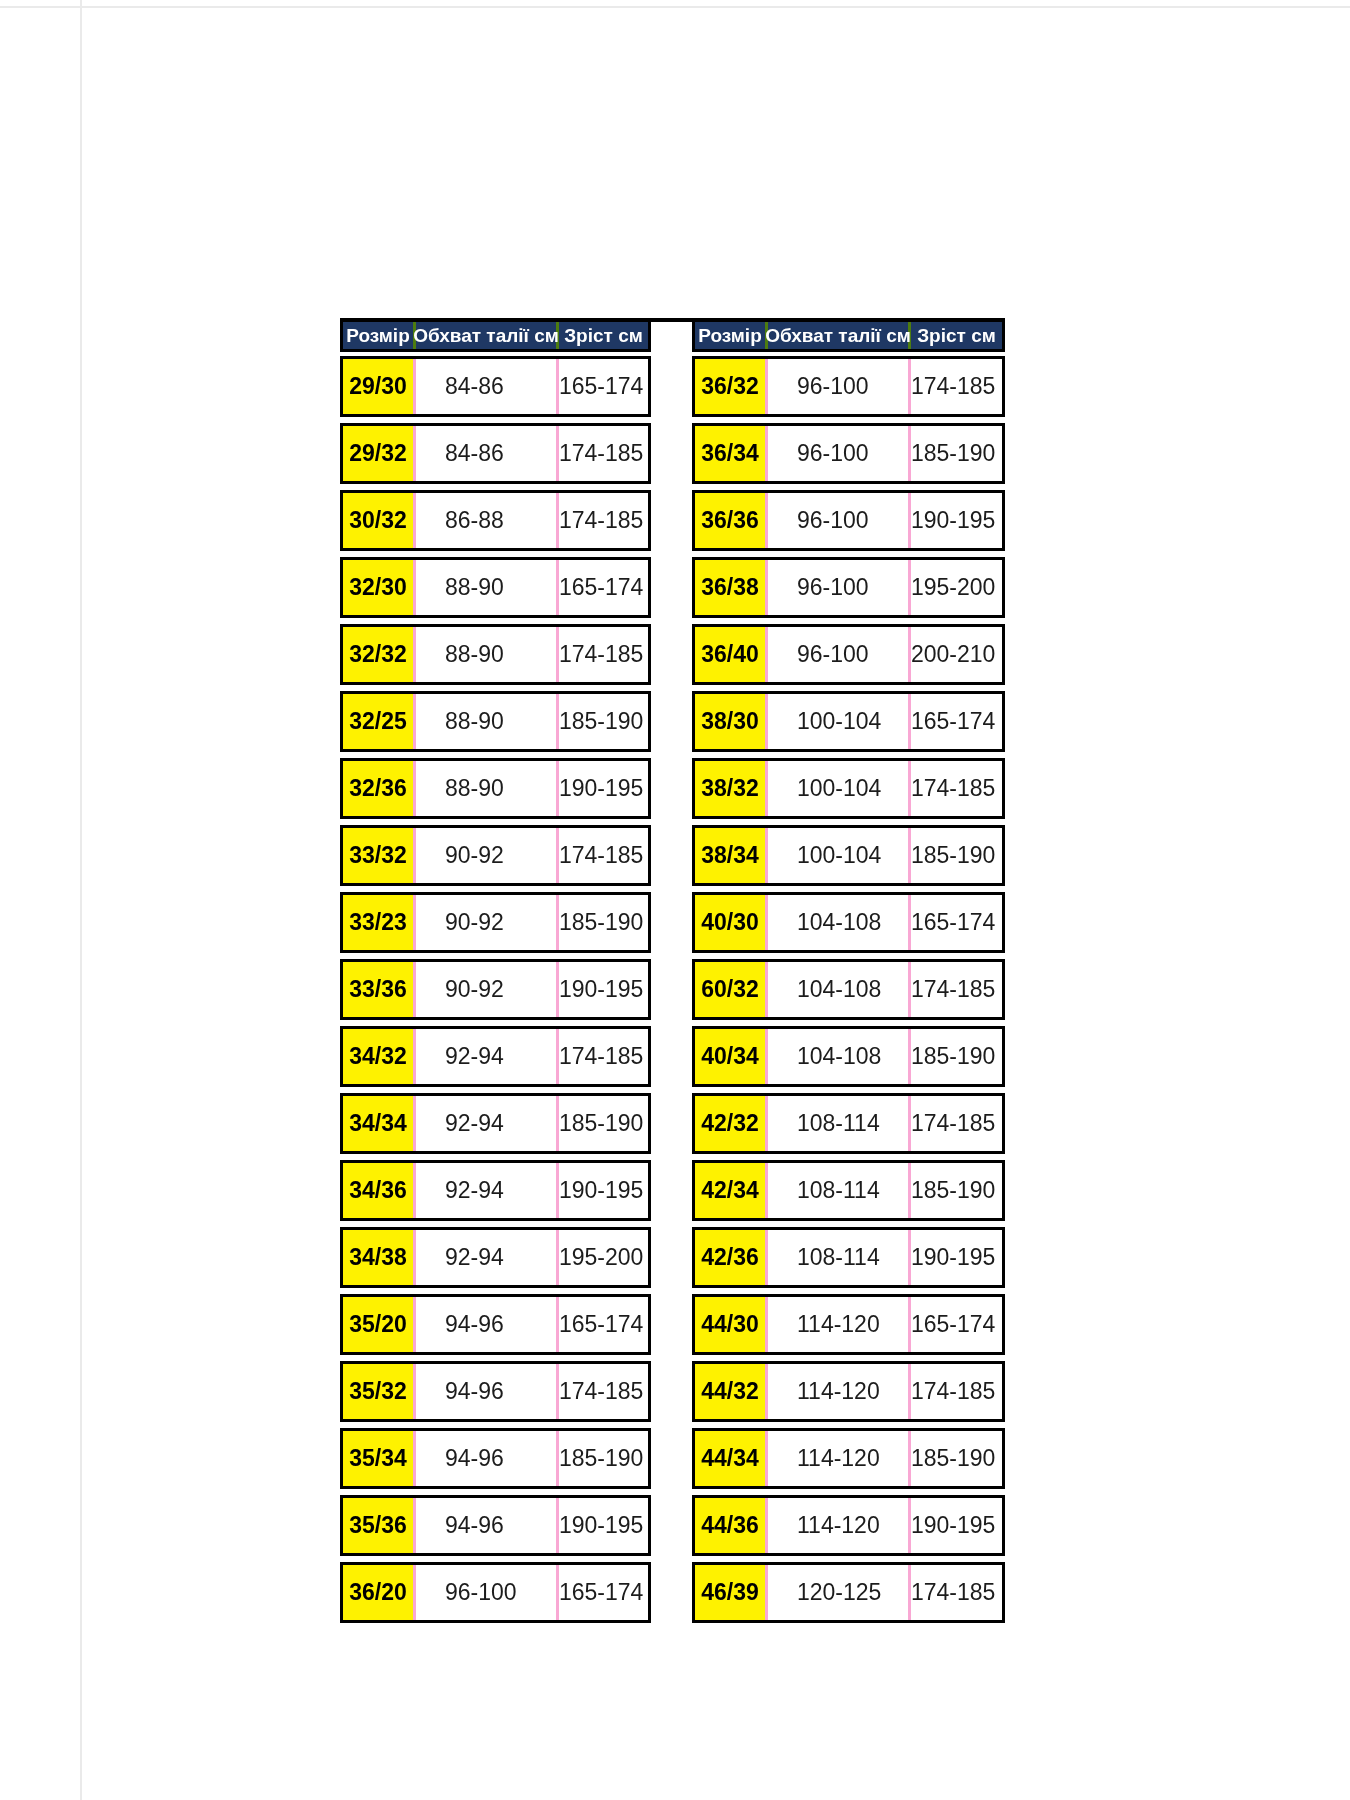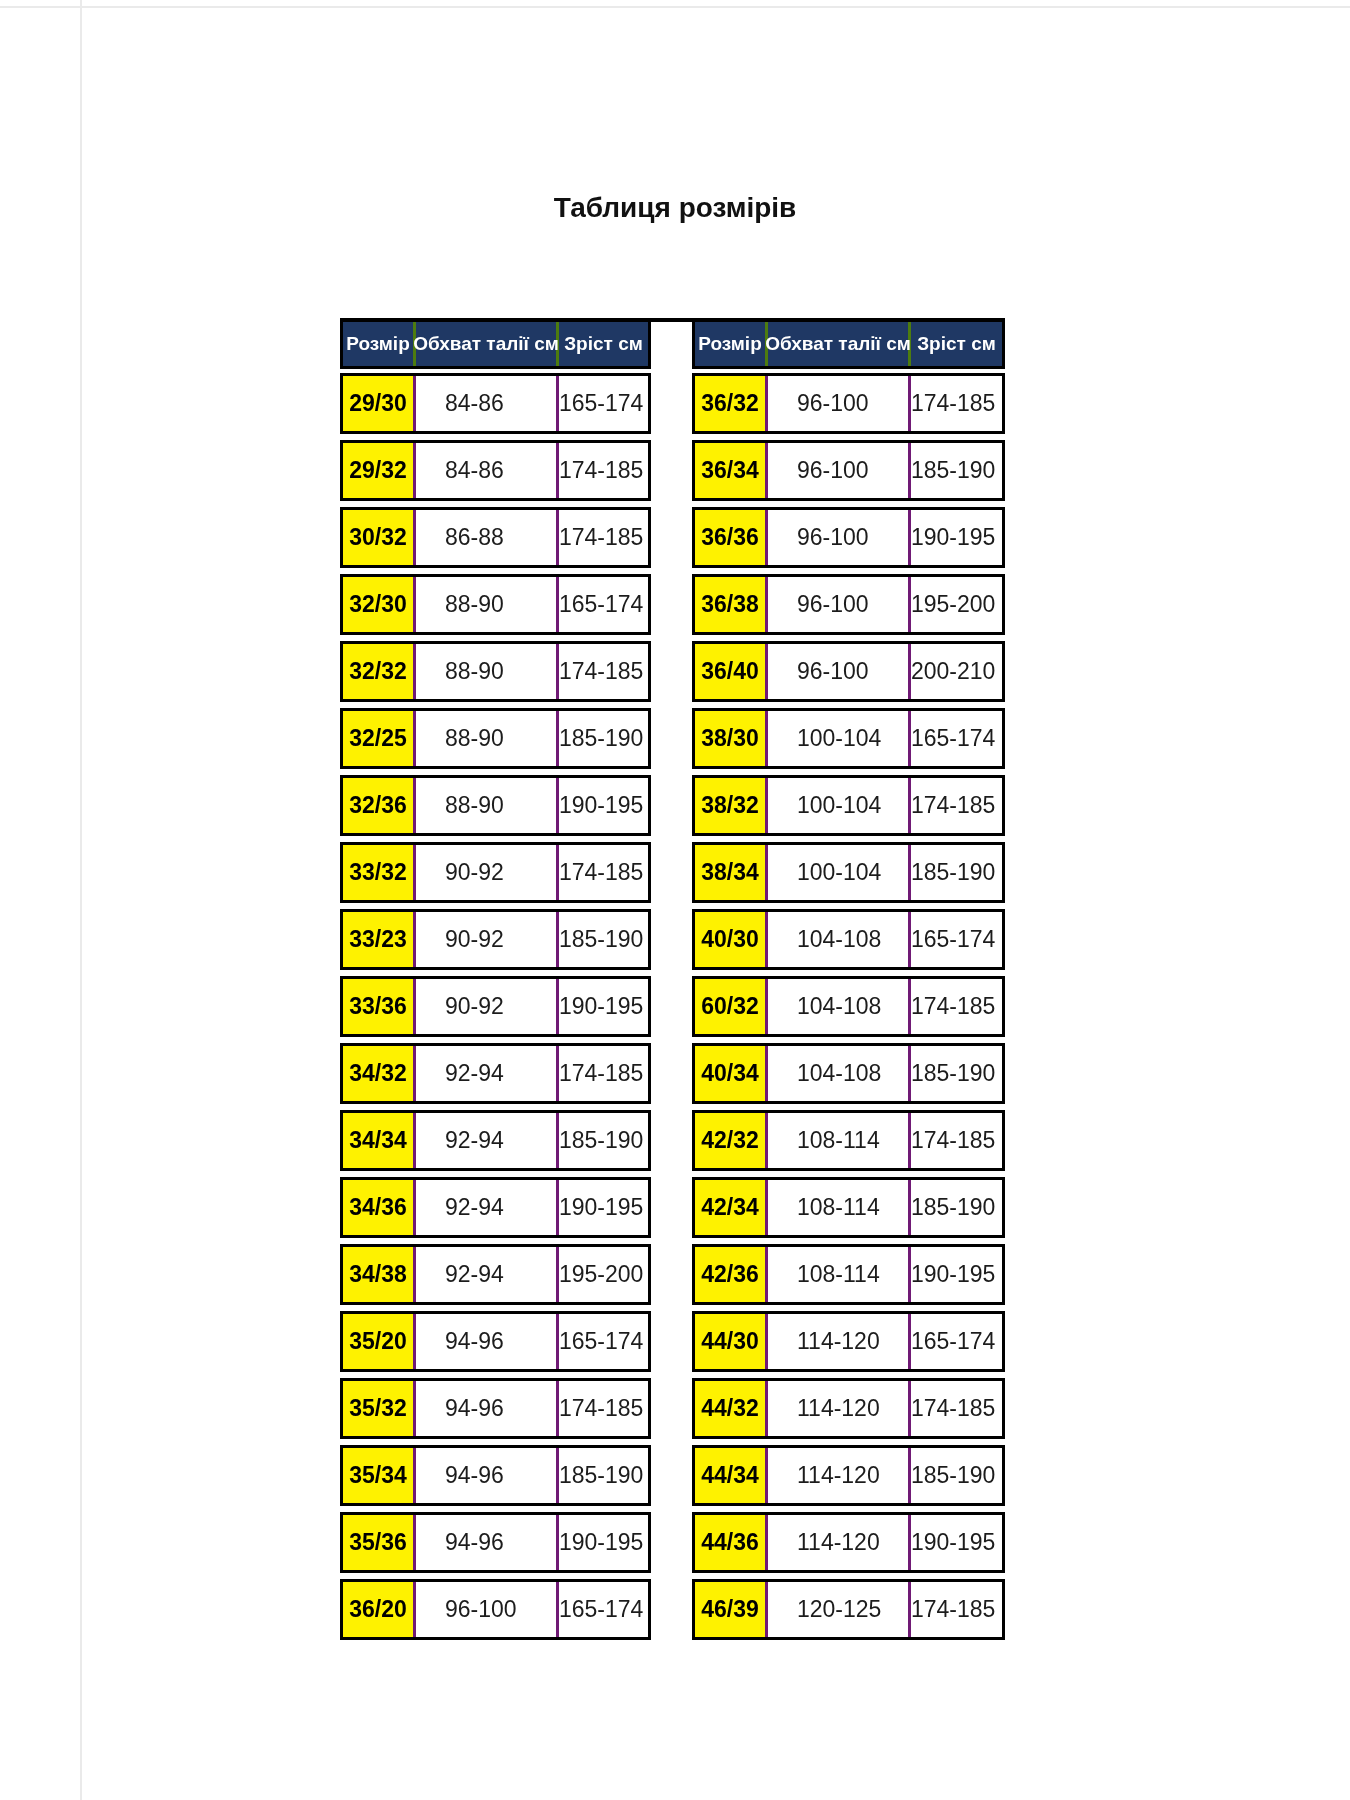--- a/index.html
+++ b/index.html
@@ -20,30 +20,30 @@
   .tables-wrap{position:absolute;left:340px;top:318px;width:665px;}
   .top-rule{height:4px;background:#000000;}
   .tables-row{display:flex;}
   .size-table{width:311px;}
   .size-table.right{width:313px;}
   .table-gap{width:41px;}
   .t-head{
     display:grid;grid-template-columns:70px 140px 1fr;column-gap:3px;
     background:#4d7c0f;
     border:3px solid #000000;border-top:0;
-    height:47px;box-sizing:border-box;
+    height:30px;box-sizing:border-box;
   }
   .h-cell{
     background:#1F3864;color:#ffffff;
     display:flex;align-items:center;justify-content:center;
     font-size:19px;font-weight:bold;white-space:nowrap;
   }
   .t-row{
     display:grid;grid-template-columns:70px 140px 1fr;column-gap:3px;
-    background:#701a75;
+    background:#f9a8d4;
     border:3px solid #000000;
     height:61px;box-sizing:border-box;
     margin-top:6px;
   }
   .t-row.first{margin-top:4px;}
   .cell{
     background:#ffffff;color:#1c1c1c;
     display:flex;align-items:center;
     font-size:23px;white-space:nowrap;
   }
@@ -54,21 +54,20 @@
   .cell.c1{padding-left:29px;}
   .cell.c2{padding-left:0;}
 </style>
 </head>
 <body>
 
 <div class="canvas">
   <div class="edge-top"></div>
   <div class="edge-left"></div>
 
-  <div class="title">Таблиця розмірів</div>
 
   <div class="tables-wrap">
     <div class="top-rule"></div>
     <div class="tables-row">
       <section class="size-table left">
         <div class="t-head">
             <div class="h-cell">Розмір</div>
             <div class="h-cell">Обхват талії см</div>
             <div class="h-cell">Зріст см</div>
           </div>

